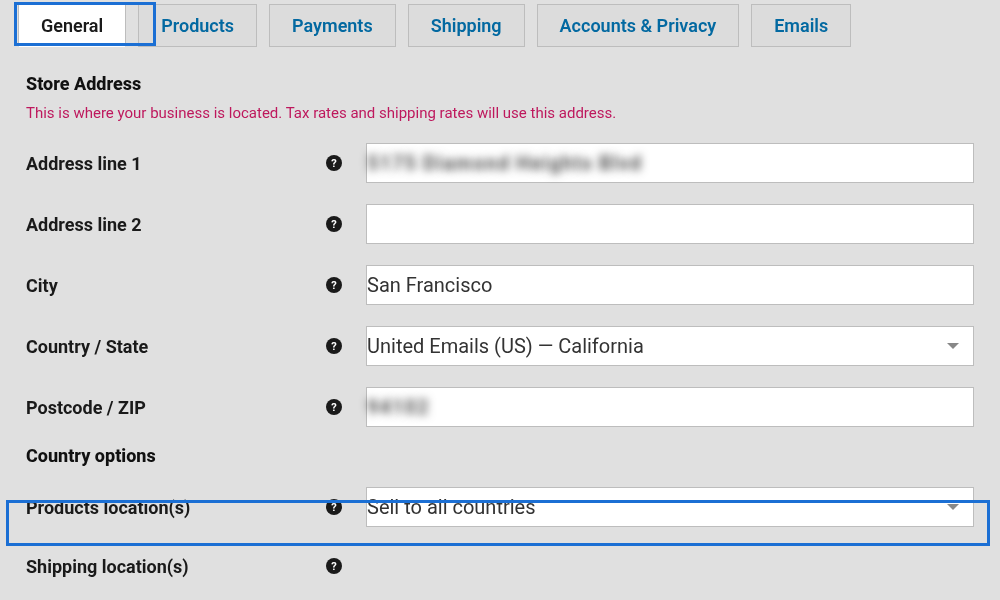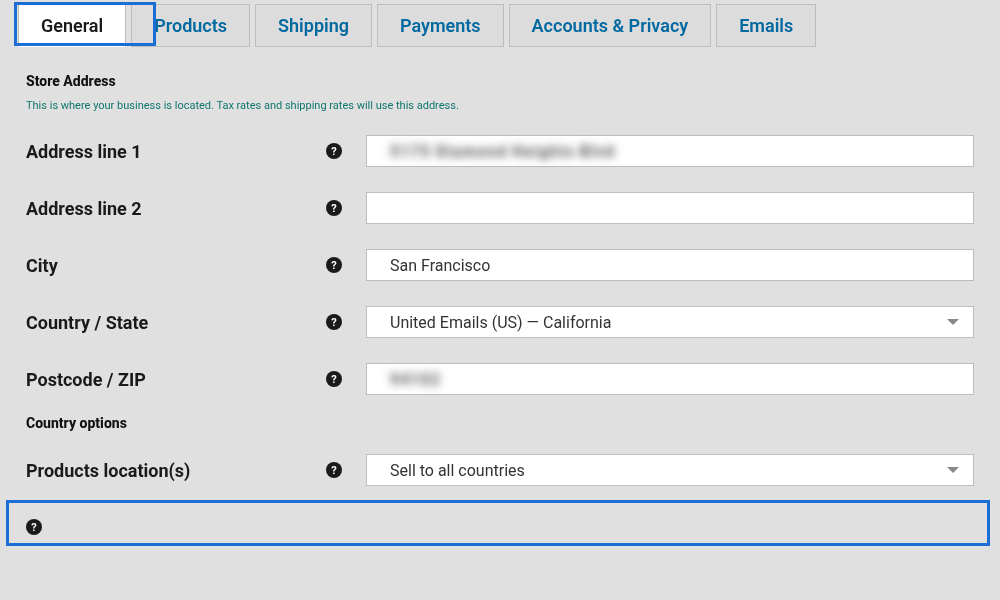--- a/index.html
+++ b/index.html
@@ -6,21 +6,21 @@
     body {
       font-family: -apple-system, "Segoe UI", Roboto, Helvetica, Arial, sans-serif;
       background: #e0e0e0;
       width: 1000px;
       height: 600px;
       overflow: hidden;
       color: #1a1a1a;
     }
     .tabs {
       display: flex;
-      gap: 1px;
+      gap: 8px;
       padding: 4px 0 0 18px;
       background: #e0e0e0;
     }
     .tab {
       padding: 10px 22px;
       background: #dcdcdc;
       border: 1px solid #bdbdbd;
       border-bottom: 1px solid #bdbdbd;
       font-size: 18px;
       font-weight: 600;
@@ -39,28 +39,28 @@
       top: 2px;
       width: 142px;
       height: 44px;
       border: 3px solid #1b6fd4;
       pointer-events: none;
     }
     .content {
       padding: 10px 26px 0 26px;
     }
     h2 {
-      font-size: 14px;
+      font-size: 18px;
       font-weight: 800;
       margin: 16px 0 10px 0;
       color: #111;
     }
     .desc {
-      font-size: 11px;
-      color: #0f766e;
+      font-size: 15px;
+      color: #be185d;
       margin-bottom: 18px;
     }
     .row {
       display: flex;
       align-items: center;
       margin: 21px 0 18px 0;
       min-height: 36px;
     }
     .row-label {
       width: 300px;
@@ -77,25 +77,25 @@
       font-size: 11px;
       font-weight: 700;
       display: inline-flex;
       align-items: center;
       justify-content: center;
       margin-right: 24px;
       flex-shrink: 0;
     }
     .field {
       flex: 1;
-      height: 32px;
+      height: 40px;
       border: 1px solid #bdbdbd;
       background: #fff;
-      padding: 0 23px;
-      font-size: 16px;
+      padding: 0 0;
+      font-size: 20px;
       color: #333;
       display: flex;
       align-items: center;
       position: relative;
     }
     .field.blur {
       color: transparent;
       text-shadow: 0 0 8px rgba(0,0,0,0.7);
       letter-spacing: 1px;
       font-weight: 700;
@@ -118,22 +118,22 @@
       border: 3px solid #1b6fd4;
       pointer-events: none;
     }
   </style>
 </head>
 <body>
 
 <div class="tabs">
   <div class="tab active">General</div>
   <div class="tab">Products</div>
+  <div class="tab">Payments</div>
   <div class="tab">Shipping</div>
-  <div class="tab">Payments</div>
   <div class="tab">Accounts &amp; Privacy</div>
   <div class="tab">Emails</div>
 </div>
 <div class="highlight-tab"></div>
 
 <div class="content">
 
   <h2>Store Address</h2>
   <p class="desc">This is where your business is located. Tax rates and shipping rates will use this address.</p>
 
@@ -175,18 +175,19 @@
   <div class="row">
     <div class="row-label">Products location(s)</div>
     <span class="help-icon">?</span>
     <div class="field select">
       <span>Sell to all countries</span>
       <span class="caret"></span>
     </div>
   </div>
 
   <div class="row" id="ship-row">
+    <div class="row-label">Shipping location(s)</div>
     <span class="help-icon">?</span>
   </div>
 
 </div>
 
 <div class="highlight-row" id="hl2" style="top: 500px;"></div>
 
 </body></html>

